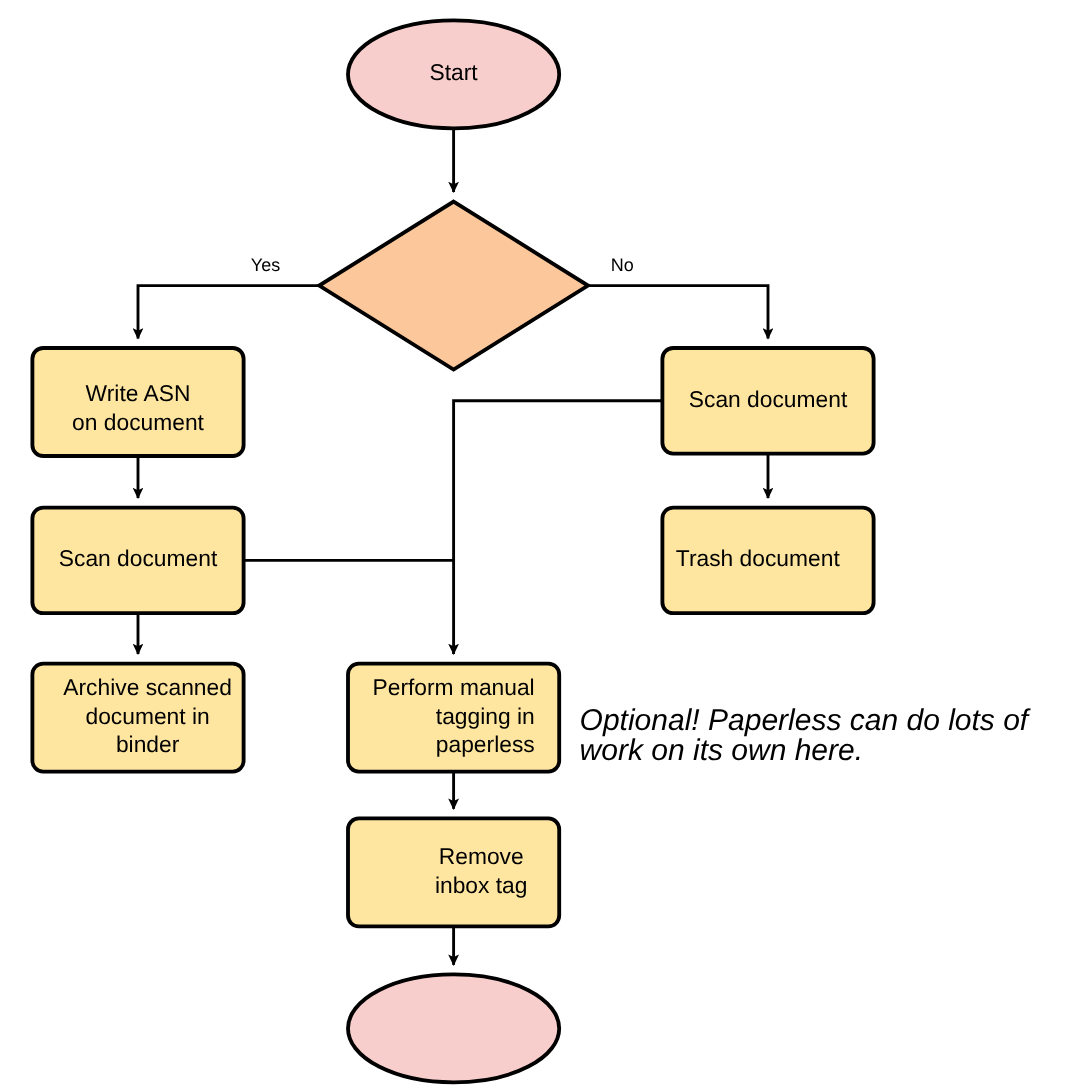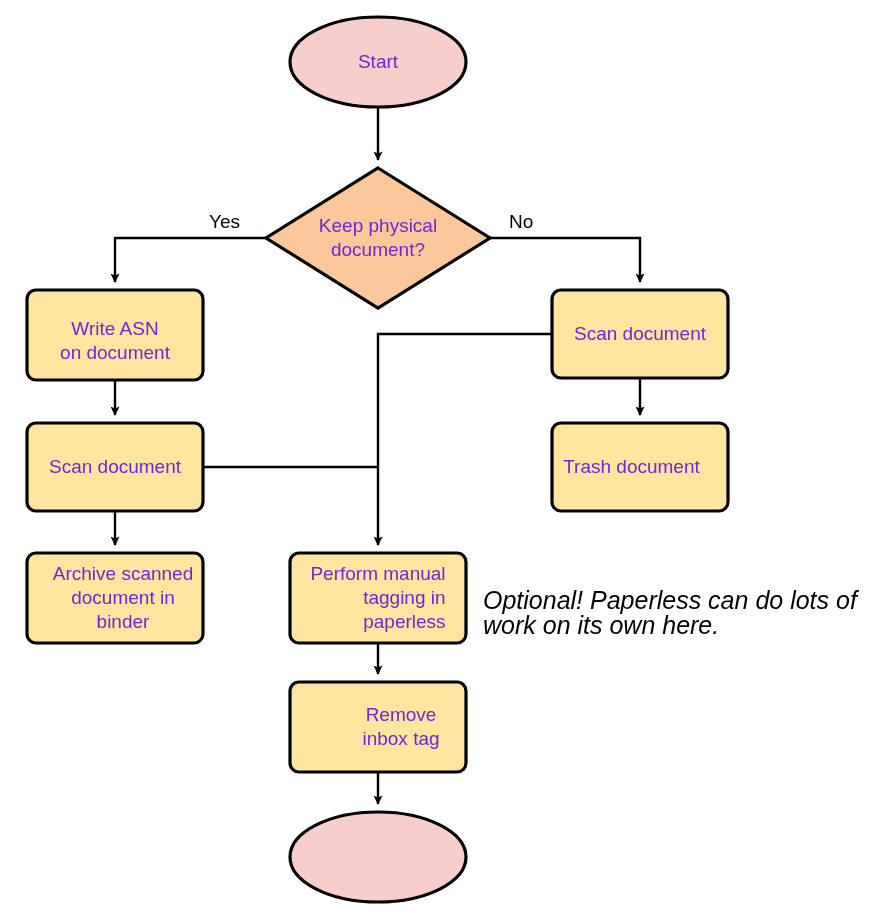--- a/index.html
+++ b/index.html
@@ -25,32 +25,32 @@
     left: 0;
     width: 888px;
     height: 907px;
   }
   .node-label {
     position: absolute;
     display: flex;
     align-items: center;
     justify-content: center;
     text-align: center;
-    color: #6d28d9;
+    color: #000000;
     font-family: "Liberation Sans", sans-serif;
     font-size: 19px;
     line-height: 24px;
     white-space: pre-line;
     pointer-events: none;
   }
   .edge-label {
     position: absolute;
     color: #000000;
     font-family: "Liberation Sans", sans-serif;
-    font-size: 19px;
+    font-size: 15px;
     line-height: 22px;
     white-space: nowrap;
   }
   .annotation {
     position: absolute;
     color: #000000;
     font-family: "Liberation Sans", sans-serif;
     font-style: italic;
     font-size: 25px;
     line-height: 25px;
@@ -111,22 +111,20 @@
       <rect x="290" y="553" width="176" height="90" rx="9" ry="9" fill="#ffe6a0"></rect>
 
       <rect x="290" y="682" width="176" height="90" rx="9" ry="9" fill="#ffe6a0"></rect>
 
       <ellipse cx="378" cy="857" rx="88" ry="45" fill="#f8cecc"></ellipse>
     </g>
   </svg>
 
   <div class="node-label" style="left:290px; top:17px; width:176px; height:90px;">Start</div>
 
-  <div class="node-label" style="left:266px; top:168px; width:224px; height:140px;">Keep physical
-document?</div>
 
   <div class="node-label" style="left:27px; top:290px; width:176px; height:102px;">Write ASN
 on document</div>
 
   <div class="node-label" style="left:27px; top:423px; width:176px; height:88px;">Scan document</div>
 
   <div class="node-label" style="left:27px; top:553px; width:192px; height:90px;">Archive scanned
 document in
 binder</div>
 

